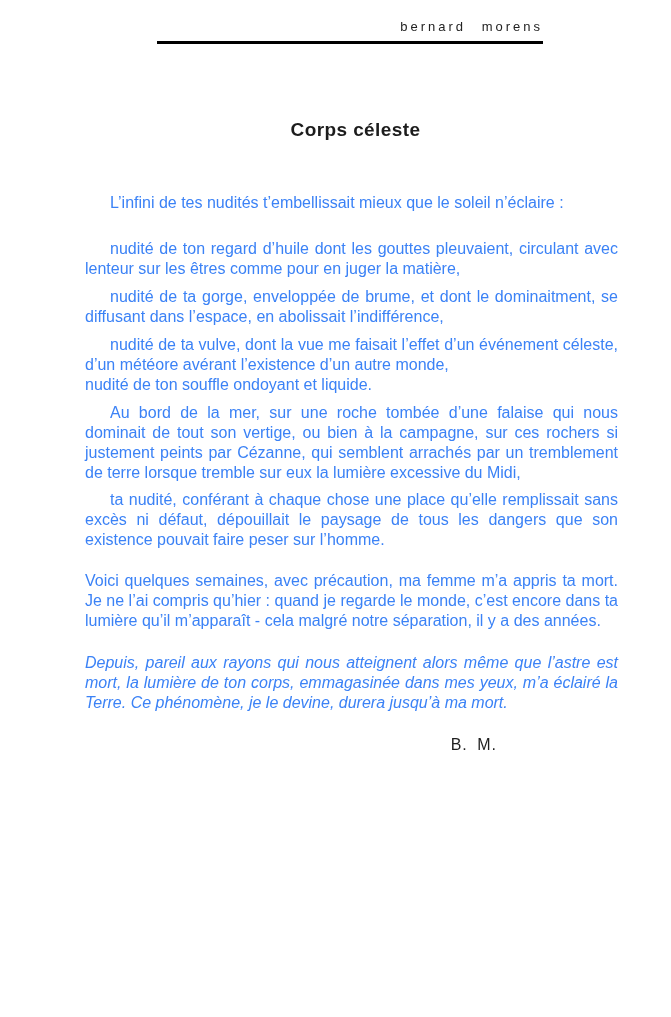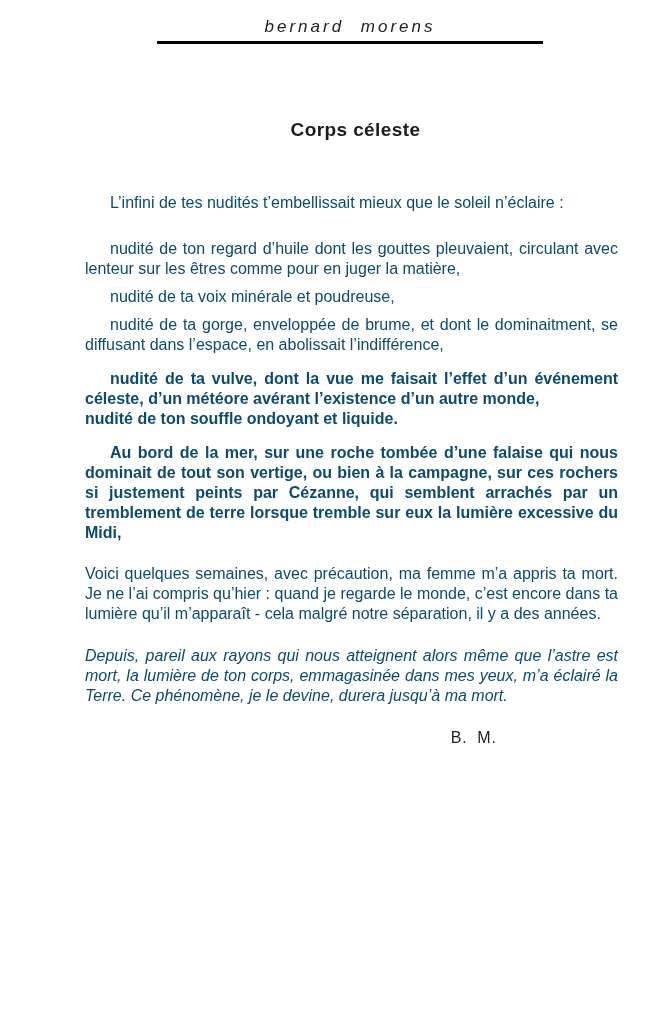--- a/index.html
+++ b/index.html
@@ -19,26 +19,26 @@
   
   .header {
     width: 386px;
     margin-left: 157px;
     padding-top: 17px;
     padding-bottom: 4px;
     border-bottom: 3px solid #000000;
     text-align: center;
   }
   .author {
-    font-style: italic;
-    font-size: 17px;
+    font-size: 13px;
     line-height: 20px;
     letter-spacing: 3px;
     word-spacing: 9px;
     color: #222222;
+    text-align: right;
   }
   
   .title {
     margin: 73px 0 0 0;
     font-size: 19px;
     line-height: 26px;
     font-weight: bold;
     letter-spacing: 0.4px;
     text-align: center;
     
@@ -51,24 +51,24 @@
     width: 533px;
     margin-top: 50px;
     font-size: 16px;
     line-height: 20px;
   }
   .para {
     margin: 0;
     text-align: justify;
     white-space: pre-wrap;      
     hyphens: manual;            
-    color: #0c4a6e;
+    color: #3b82f6;
   }
   .indent { text-indent: 25px; }
-  .mt-sm   { margin-top: 14px; font-weight: bold; }
+  .mt-sm   { margin-top: 8px; }
   .mt-sm2  { margin-top: 8px; }
   .mt-med  { margin-top: 21px; }
   .mt-blank{ margin-top: 26px; }
   .mt-big  { margin-top: 22px; font-style: italic; }
   .mt-7    { margin-top: 7px; }
   
   .signature {
     margin-left: 85px;
     width: 533px;
     margin-top: 22px;
@@ -89,24 +89,24 @@
 
   <div class="header">
     <div class="author">bernard morens</div>
   </div>
 
   <h1 class="title">Corps céleste</h1>
 
   <div class="content">
     <p class="para indent">L’infini de tes nudités t’embellissait mieux que le soleil n’éclaire :</p>
     <p class="para indent mt-blank">nudité de ton regard d’huile dont les gouttes pleuvaient, circulant avec lenteur sur les êtres comme pour en juger la matière,</p>
-    <p class="para indent mt-sm2">nudité de ta voix minérale et poudreuse,</p>
     <p class="para indent mt-sm2">nudité de ta gorge, enveloppée de brume, et dont le dominait­ment, se diffusant dans l’espace, en abolissait l’indifférence,</p>
     <p class="para indent mt-sm">nudité de ta vulve, dont la vue me faisait l’effet d’un événement céleste, d’un météore avérant l’existence d’un autre monde,
 nudité de ton souffle ondoyant et liquide.</p>
     <p class="para indent mt-sm">Au bord de la mer, sur une roche tombée d’une falaise qui nous dominait de tout son vertige, ou bien à la campagne, sur ces ro­chers si justement peints par Cézanne, qui semblent arrachés par un tremblement de terre lorsque tremble sur eux la lumière exces­sive du Midi,</p>
+    <p class="para indent mt-7">ta nudité, conférant à chaque chose une place qu’elle remplis­sait sans excès ni défaut, dépouillait le paysage de tous les dangers que son existence pouvait faire peser sur l’homme.</p>
     <p class="para mt-med">Voici quelques semaines, avec précaution, ma femme m’a appris ta mort. Je ne l’ai compris qu’hier : quand je regarde le monde, c’est encore dans ta lumière qu’il m’apparaît - cela malgré notre sépara­tion, il y a des années.</p>
     <p class="para mt-big">Depuis, pareil aux rayons qui nous atteignent alors même que l’astre est mort, la lumière de ton corps, emmagasinée dans mes yeux, m’a éclairé la Terre. Ce phénomène, je le devine, durera jus­qu’à ma mort.</p>
   </div>
 
   <div class="signature">B. M.</div>
 
 </div>
 
 </body></html>

